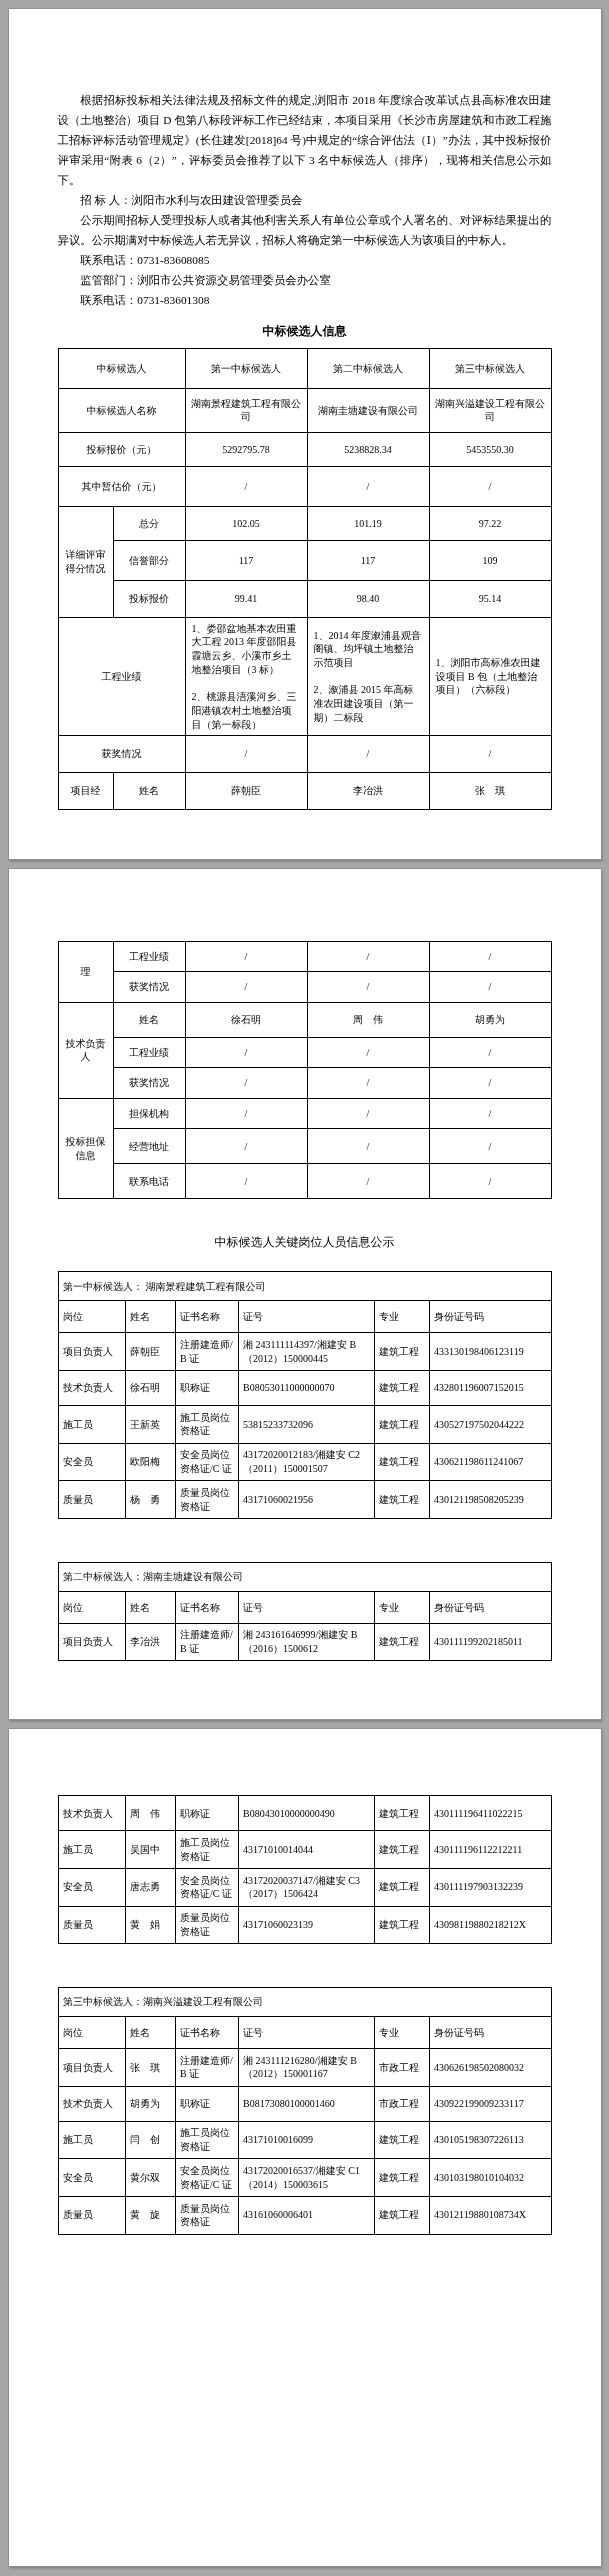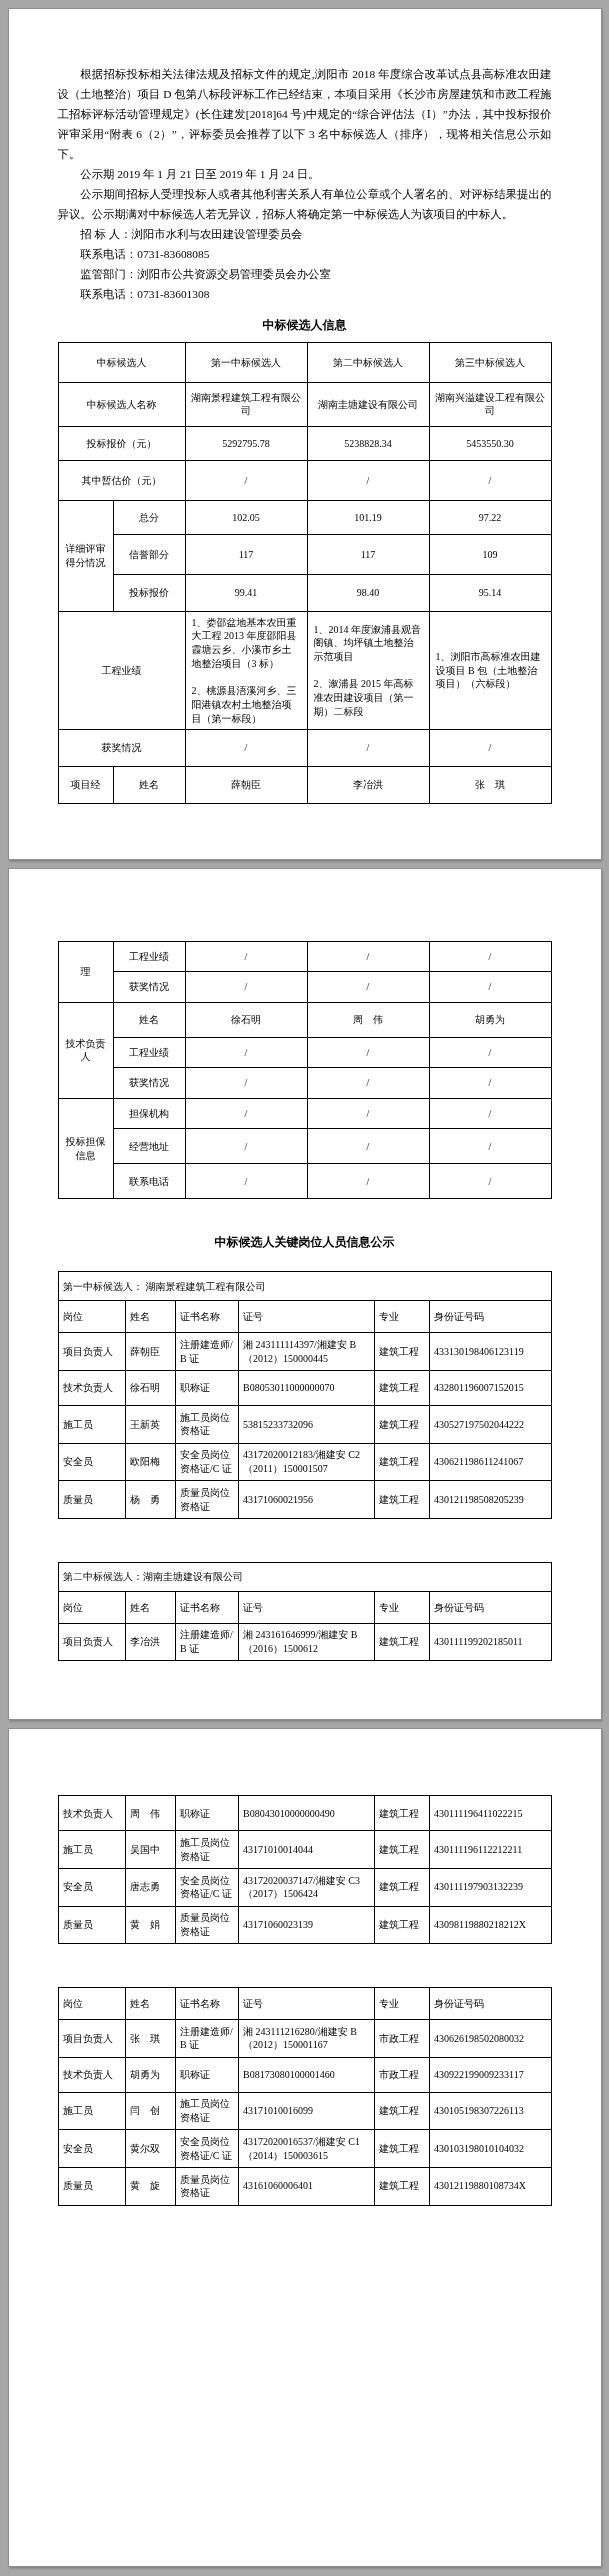--- a/index.html
+++ b/index.html
@@ -18,27 +18,27 @@
   }
   .page + .page { margin-top:8.4px; }
   .page1 { height:852px; }
   .page2 { height:852px; }
   .page3 { height:839px; }
 
   p.body-para {
     margin:0; font-size:11.4px; line-height:20px;
     text-indent:2em; text-align:justify;
   }
-  p.first-para { margin-top:55px; }
+  p.first-para { margin-top:81px; }
 
   h3.doc-title {
     margin:13.7px 0 7.6px; text-align:center;
     font-size:12px; font-weight:bold;
   }
-  h3.personnel-title { margin:35px 0 0; text-align:center; font-size:12px; font-weight:bold; }
+  h3.personnel-title { margin:35px 0 0; text-align:center; font-size:12px; font-weight:normal; }
 
   table { border-collapse:collapse; width:100%; table-layout:fixed; }
   table.bordered { border:1.5px solid #000; }
   table.bordered td { border:0.8px solid #000; }
   td {
     font-size:10px; line-height:13.7px; padding:3.8px 3.1px;
     text-align:center; vertical-align:middle;
     word-break:break-all; overflow:hidden;
   }
 
@@ -64,23 +64,22 @@
   .pers-gap { margin-top:43px; }
   table.cont2 { border-top:1.5px dashed #c3c3c3; margin-top:66px; }
 </style>
 </head>
 <body>
 
 <div class="canvas">
 
   <div class="page page1">
     <p class="body-para first-para">根据招标投标相关法律法规及招标文件的规定,浏阳市 2018 年度综合改革试点县高标准农田建设（土地整治）项目 D 包第八标段评标工作已经结束，本项目采用《长沙市房屋建筑和市政工程施工招标评标活动管理规定》(长住建发[2018]64 号)中规定的“综合评估法（Ⅰ）”办法，其中投标报价评审采用“附表 6（2）”，评标委员会推荐了以下 3 名中标候选人（排序），现将相关信息公示如下。</p>
-    <p class="body-para">公示期 2019 年 1 月 21 日至 2019 年 1 月 24 日。</p>
+    <p class="body-para">招 标 人：浏阳市水利与农田建设管理委员会</p>
     <p class="body-para">公示期间招标人受理投标人或者其他利害关系人有单位公章或个人署名的、对评标结果提出的异议。公示期满对中标候选人若无异议，招标人将确定第一中标候选人为该项目的中标人。</p>
-    <p class="body-para">招 标 人：浏阳市水利与农田建设管理委员会</p>
     <p class="body-para">联系电话：0731-83608085</p>
     <p class="body-para">监管部门：浏阳市公共资源交易管理委员会办公室</p>
     <p class="body-para">联系电话：0731-83601308</p>
 
     <h3 class="doc-title">中标候选人信息</h3>
 
     <table class="bordered main-table">
       <colgroup>
           <col style="width:55px">
           <col style="width:72px">
@@ -373,20 +372,23 @@
       <colgroup>
           <col style="width:67px">
           <col style="width:50px">
           <col style="width:63px">
           <col style="width:136px">
           <col style="width:55px">
           <col>
         </colgroup>
       <tbody>
       <tr>
+        <td class="caption" colspan="6">第三中标候选人：湖南兴溢建设工程有限公司</td>
+      </tr>
+      <tr>
         <td class="colhead">岗位</td>
         <td class="colhead">姓名</td>
         <td class="colhead">证书名称</td>
         <td class="colhead">证号</td>
         <td class="colhead">专业</td>
         <td class="colhead">身份证号码</td>
       </tr>
       <tr class="pr">
         <td>项目负责人</td>
         <td>张　琪</td>

